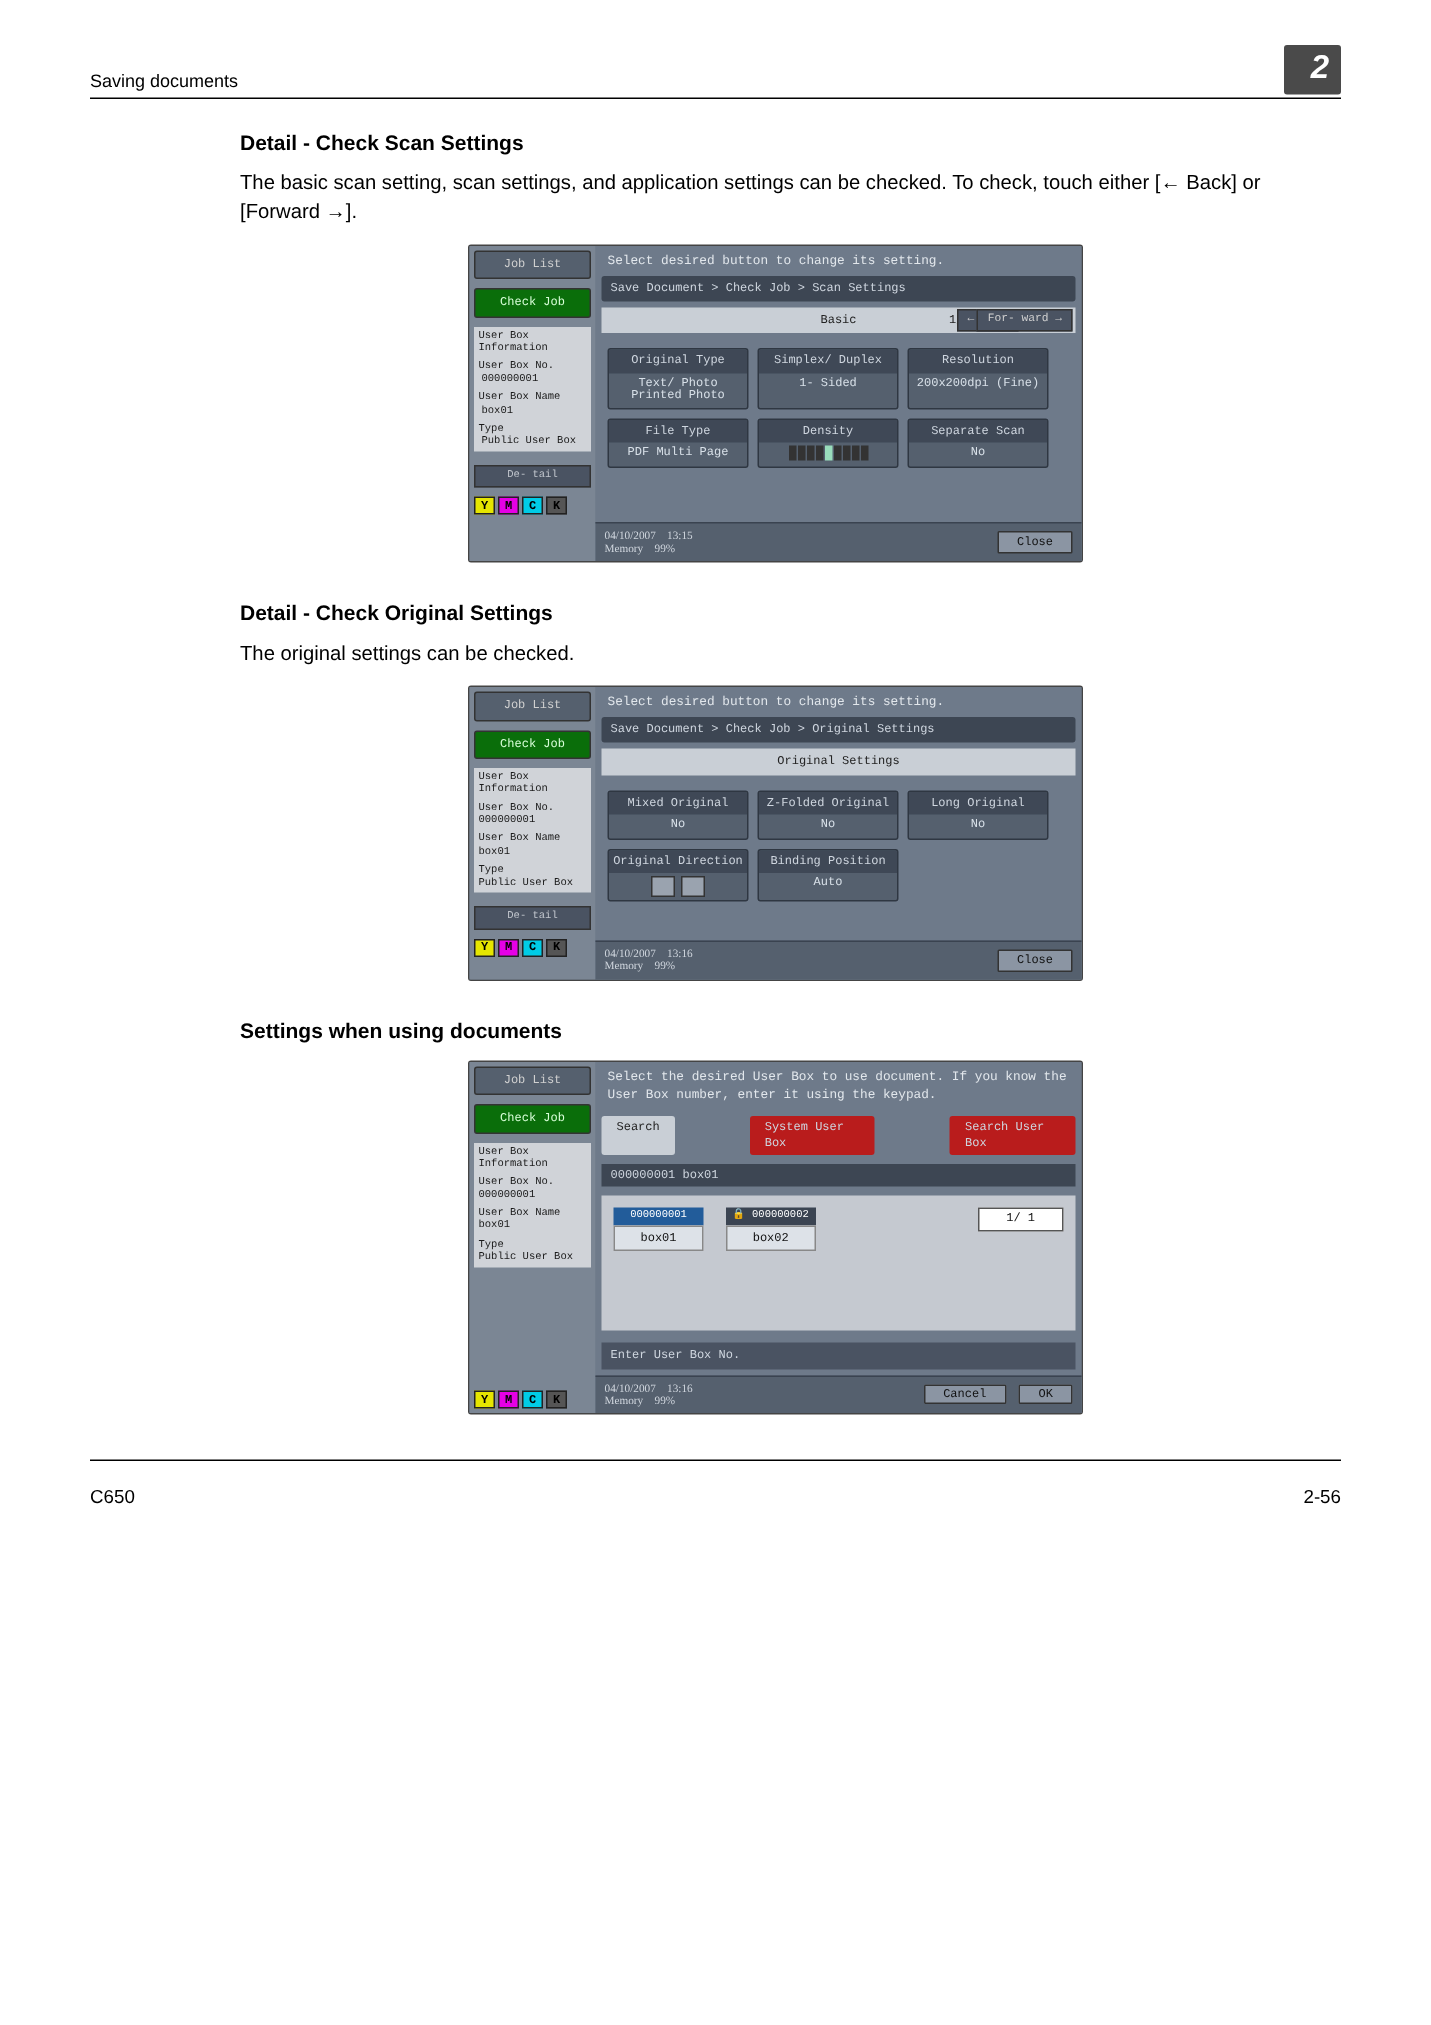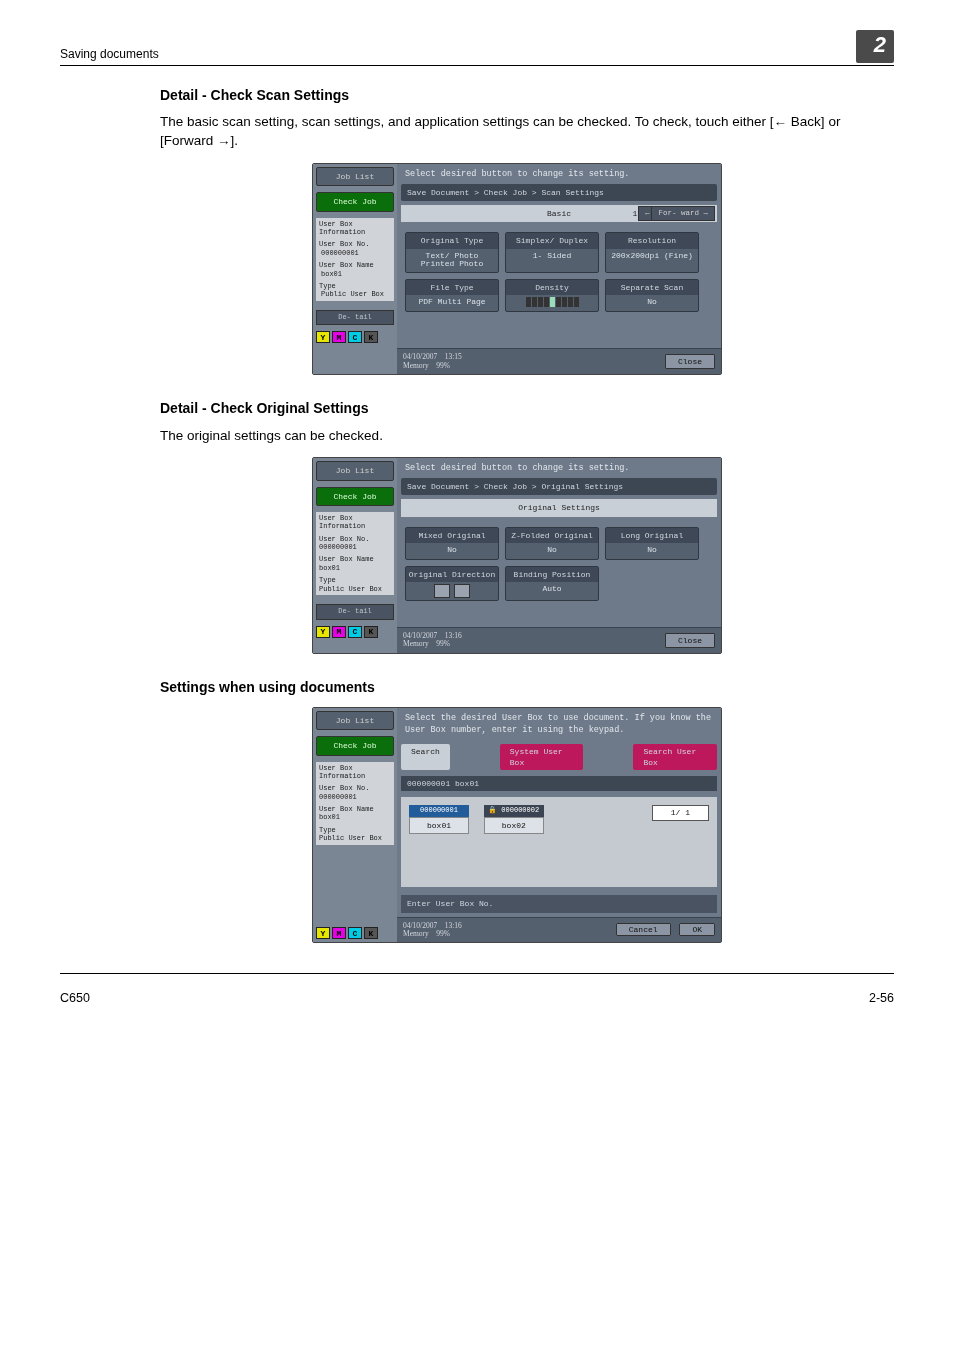--- a/index.html
+++ b/index.html
@@ -180,21 +180,21 @@
     border:1px solid #333;border-radius:1px;
   }
   .cancel-btn{margin-right:4px;}
 
   .orig-icons{display:flex;justify-content:center;gap:4px;padding:2px;}
   .orig-icons span{width:16px;height:14px;background:#9aa3af;border:1px solid #333;}
 
   
   .tab-row{display:flex;gap:50px;margin:4px;}
   .tab3{background:#c9cfd6;color:#222;padding:2px 10px;font-size:8px;border-radius:2px;}
-  .tab3.dark{background:#be185d;color:#cfd6df;}
+  .tab3.dark{background:#b91c1c;color:#cfd6df;}
   .title-bar{background:#3d4653;margin:2px 4px;padding:2px 6px;}
   .box-list{background:#c5c9d0;margin:4px;padding:8px;min-height:90px;position:relative;}
   .box-item{display:inline-block;width:60px;text-align:center;vertical-align:top;margin-right:10px;}
   .box-item .bi-top{background:#225c9a;color:#fff;padding:1px;font-size:7px;}
   .box-item .bi-top.locked{background:#3b4452;}
   .box-item .bi-name{background:#dde2e8;color:#111;padding:2px;font-size:8px;border:1px solid #888;}
   .box-list .pgind{position:absolute;right:8px;top:8px;background:#fff;color:#111;padding:1px 18px;font-size:8px;border:1px solid #555;}
   .enter-bar{background:#4a5362;margin:4px;padding:3px 6px;}
 
   .footer-line{

